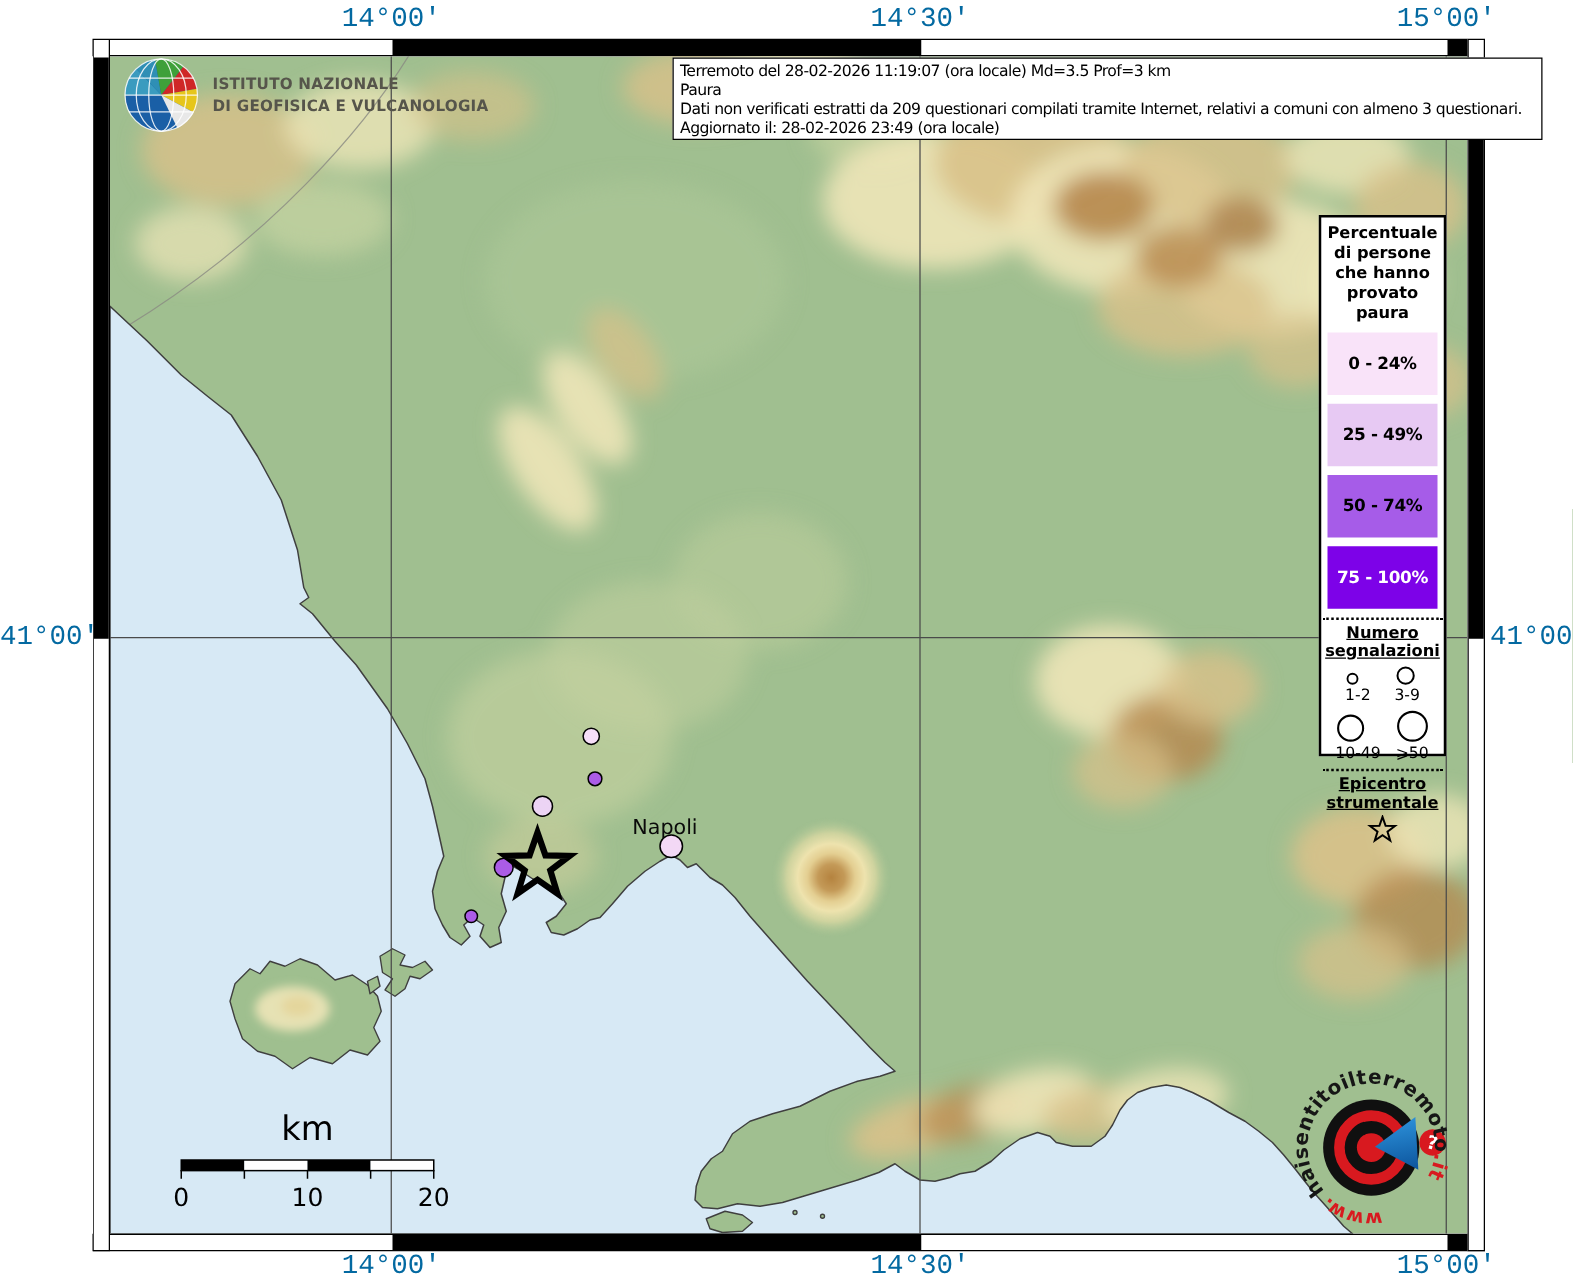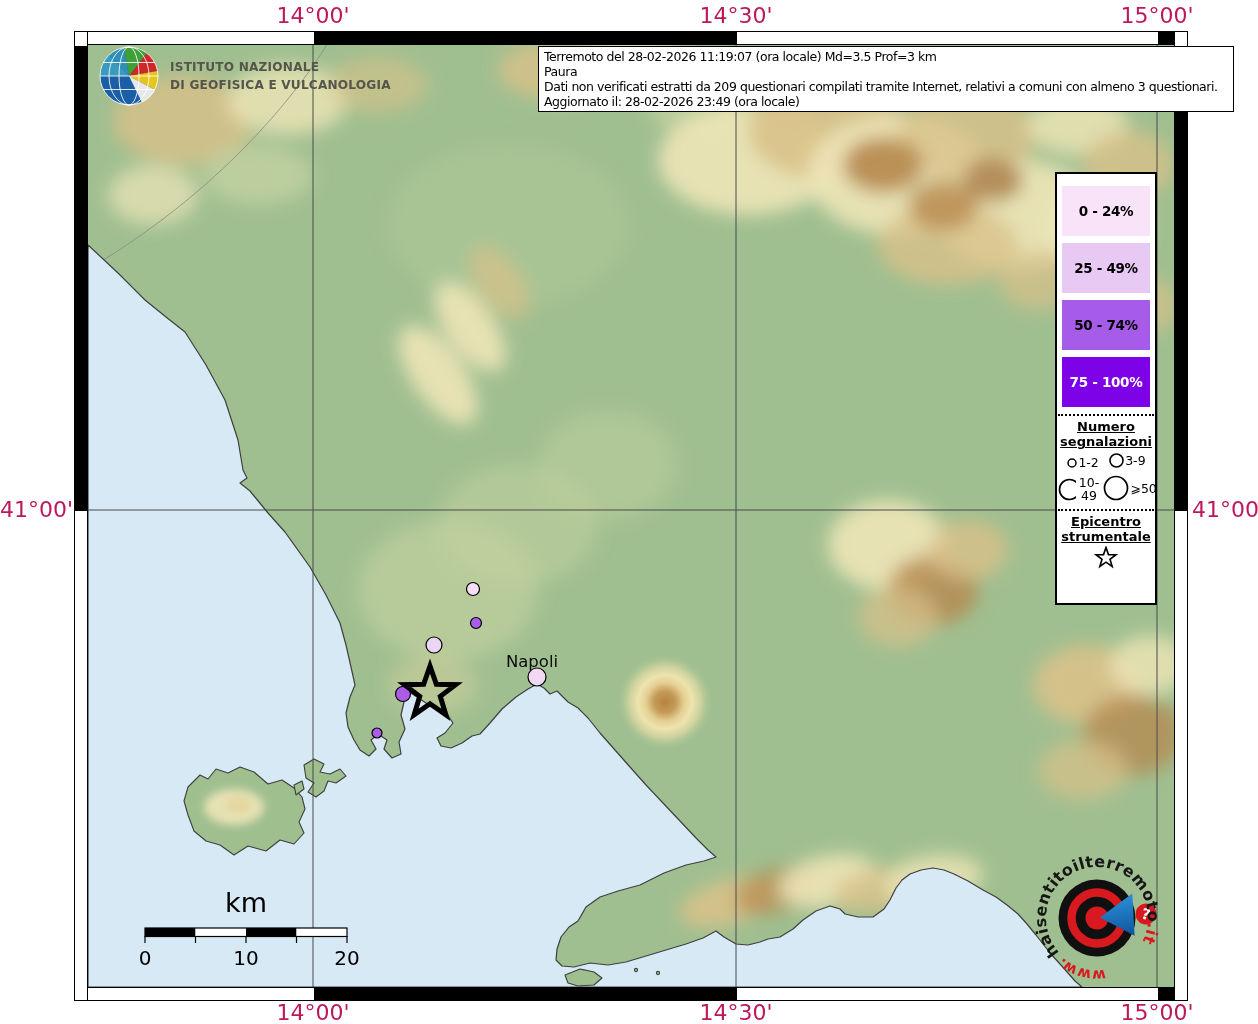--- a/index.html
+++ b/index.html
@@ -1,20 +1,20 @@
 <!DOCTYPE html>
 <html><head>
 <meta charset="utf-8">
 <style>
   html,body{margin:0;padding:0;}
   body{
     width:1258px;height:1024px;position:relative;background:#ffffff;
     font-family:"DejaVu Sans", sans-serif;color:#000;overflow:hidden;
   }
-  .coord{position:absolute;font-size:22px;color:#be185d;white-space:nowrap;}
+  .coord{position:absolute;font-size:22px;color:#0369a1;white-space:nowrap;font-family:Liberation Mono, monospace;}
   .coord.centered{transform:translateX(-50%);}
   
   .band{position:absolute;background:#fff;border:1px solid #000;box-sizing:border-box;}
   .band .seg{position:absolute;background:#000;top:0;bottom:0;}
   .band.v .seg{left:0;right:0;top:auto;bottom:auto;}
   
   #info-box{
     position:absolute;left:538px;top:46px;width:696px;height:66px;
     background:#fff;border:1px solid #000;box-sizing:border-box;
     padding:2px 5px;font-size:12.5px;letter-spacing:-0.45px;line-height:15px;
@@ -25,21 +25,21 @@
     position:absolute;left:1055px;top:172px;width:102px;height:433px;
     background:#fff;border:2px solid #000;box-sizing:border-box;
     text-align:center;padding-top:5px;
   }
   .legend-title{font-weight:bold;font-size:13px;line-height:16px;padding:0 3px;}
   .swatch{height:50px;margin:7px 5px 0 5px;display:flex;align-items:center;justify-content:center;
           font-weight:bold;font-size:13.5px;letter-spacing:-0.3px;}
   .divider{border-top:2px dotted #000;margin:7px 1px 3px 1px;height:0;}
   .section-title{font-weight:bold;font-size:13px;line-height:15px;text-decoration:underline;}
   .sizes-row{display:flex;justify-content:space-evenly;align-items:flex-end;margin-top:3px;}
-  .size-item{display:flex;align-items:center;font-size:12.5px;line-height:13px;}
+  .size-item{display:flex;flex-direction:column;font-size:12.5px;line-height:13px;}
   .size-item svg{display:block;}
   
   #ingv{position:absolute;left:97px;top:45px;display:flex;align-items:center;}
   #ingv-text{margin-left:9px;font-size:12.5px;font-weight:bold;line-height:18px;color:#56554b;
              letter-spacing:0.2px;transform:scaleX(.97);transform-origin:left center;white-space:nowrap;}
 </style>
 </head>
 <body>
 
 <svg id="map" style="position:absolute;left:88px;top:45px;" width="1086" height="942" viewBox="0 0 1086 942">
@@ -264,20 +264,21 @@
 </div>
 
 <div id="info-box">
   <div>Terremoto del 28-02-2026 11:19:07 (ora locale) Md=3.5 Prof=3 km</div>
   <div>Paura</div>
   <div>Dati non verificati estratti da 209 questionari compilati tramite Internet, relativi a comuni con almeno 3 questionari.</div>
   <div>Aggiornato il: 28-02-2026 23:49 (ora locale)</div>
 </div>
 
 <div id="legend">
+  <div class="legend-title">Percentuale di persone che hanno provato paura</div>
 
   <div class="swatch" style="background-color: rgb(249, 227, 249); color: rgb(0, 0, 0);">0 - 24%</div>
   <div class="swatch" style="background-color: rgb(231, 201, 243); color: rgb(0, 0, 0);">25 - 49%</div>
   <div class="swatch" style="background-color: rgb(166, 92, 232); color: rgb(0, 0, 0);">50 - 74%</div>
   <div class="swatch" style="background-color: rgb(125, 2, 232); color: rgb(255, 255, 255);">75 - 100%</div>
 
   <div class="divider"></div>
   <div class="section-title">Numero segnalazioni</div>
 
   <div class="sizes-row">

